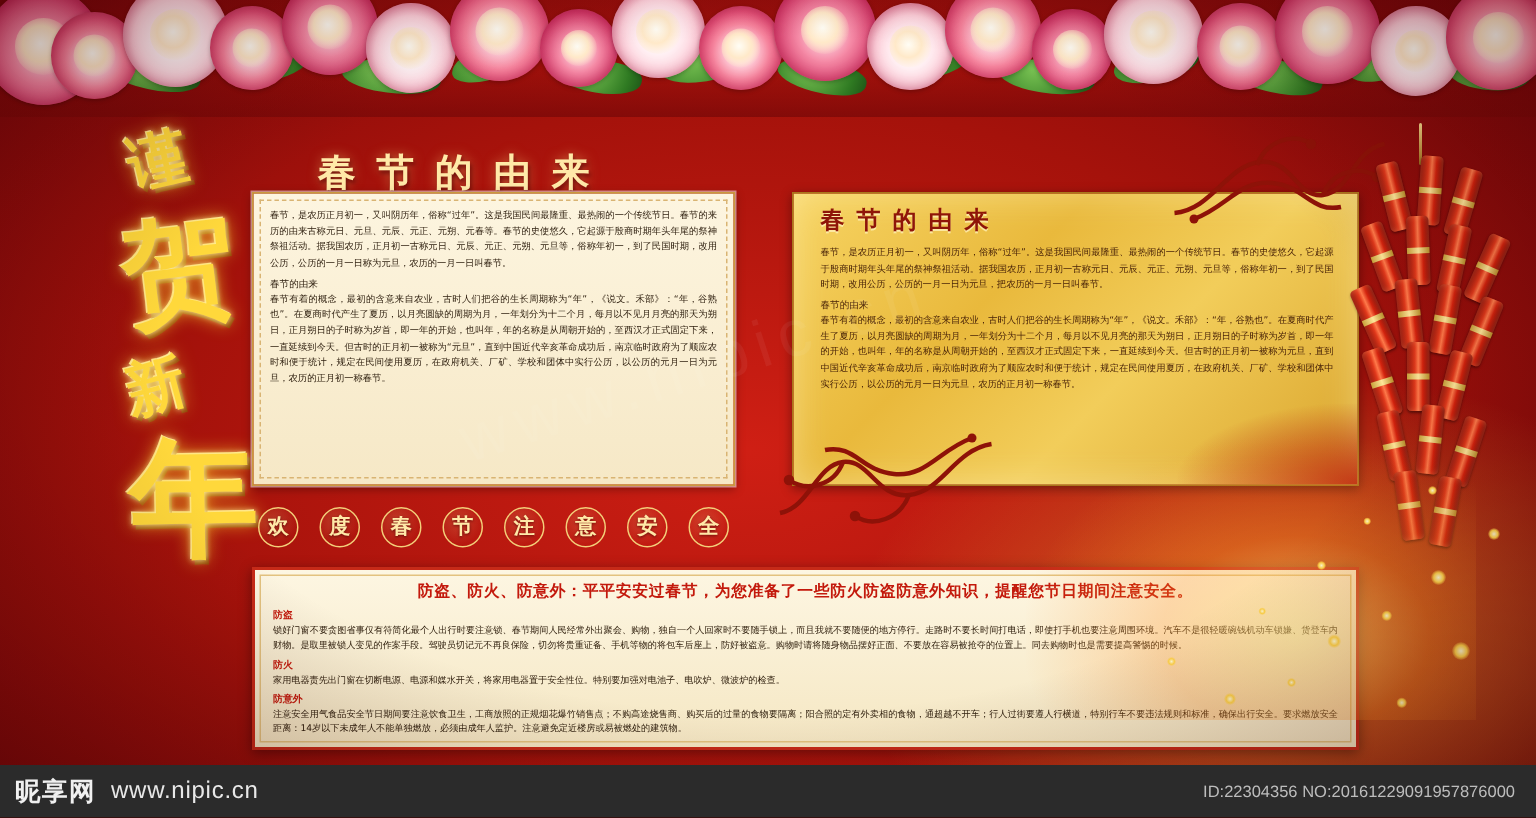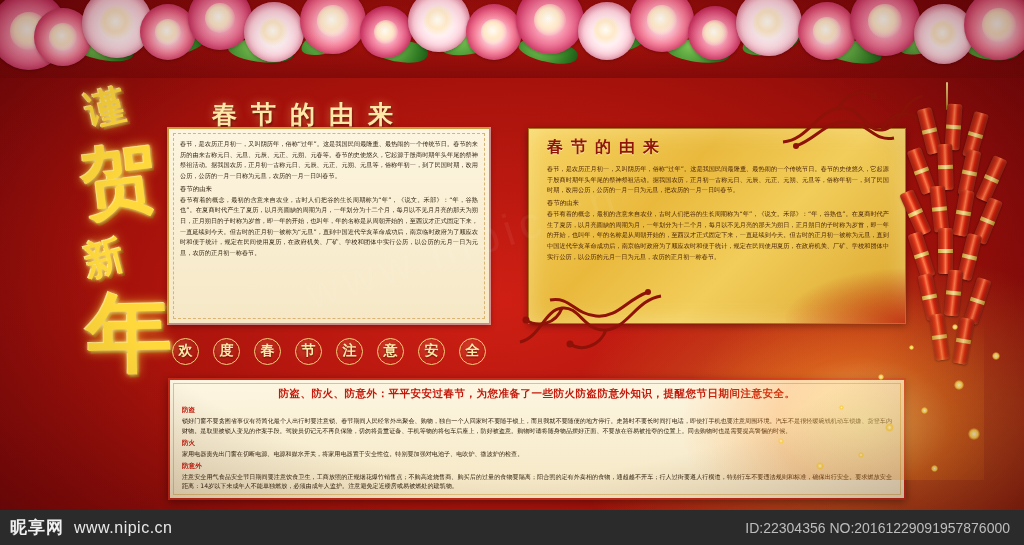--- a/index.html
+++ b/index.html
@@ -261,21 +261,21 @@
     letter-spacing: 1px;
   }
   .wm-url {
     margin-left: 10px;
     font-family: "Liberation Sans", sans-serif;
     font-size: 16px; color: #e8e8e8; letter-spacing: 0.5px;
   }
   .wm-id {
     margin-left: auto; margin-right: 14px;
     font-family: "Liberation Sans", sans-serif;
-    font-size: 14px; color: #bdbdbd; text-align: center;
+    font-size: 11px; color: #bdbdbd; text-align: center;
   }
   
   .wm-diag {
     position: absolute; left: 300px; top: 220px;
     font-size: 44px; color: rgba(255,255,255,0.055);
     font-family: "Liberation Sans", sans-serif;
     transform: rotate(-18deg);
     letter-spacing: 6px;
     pointer-events: none;
   }

